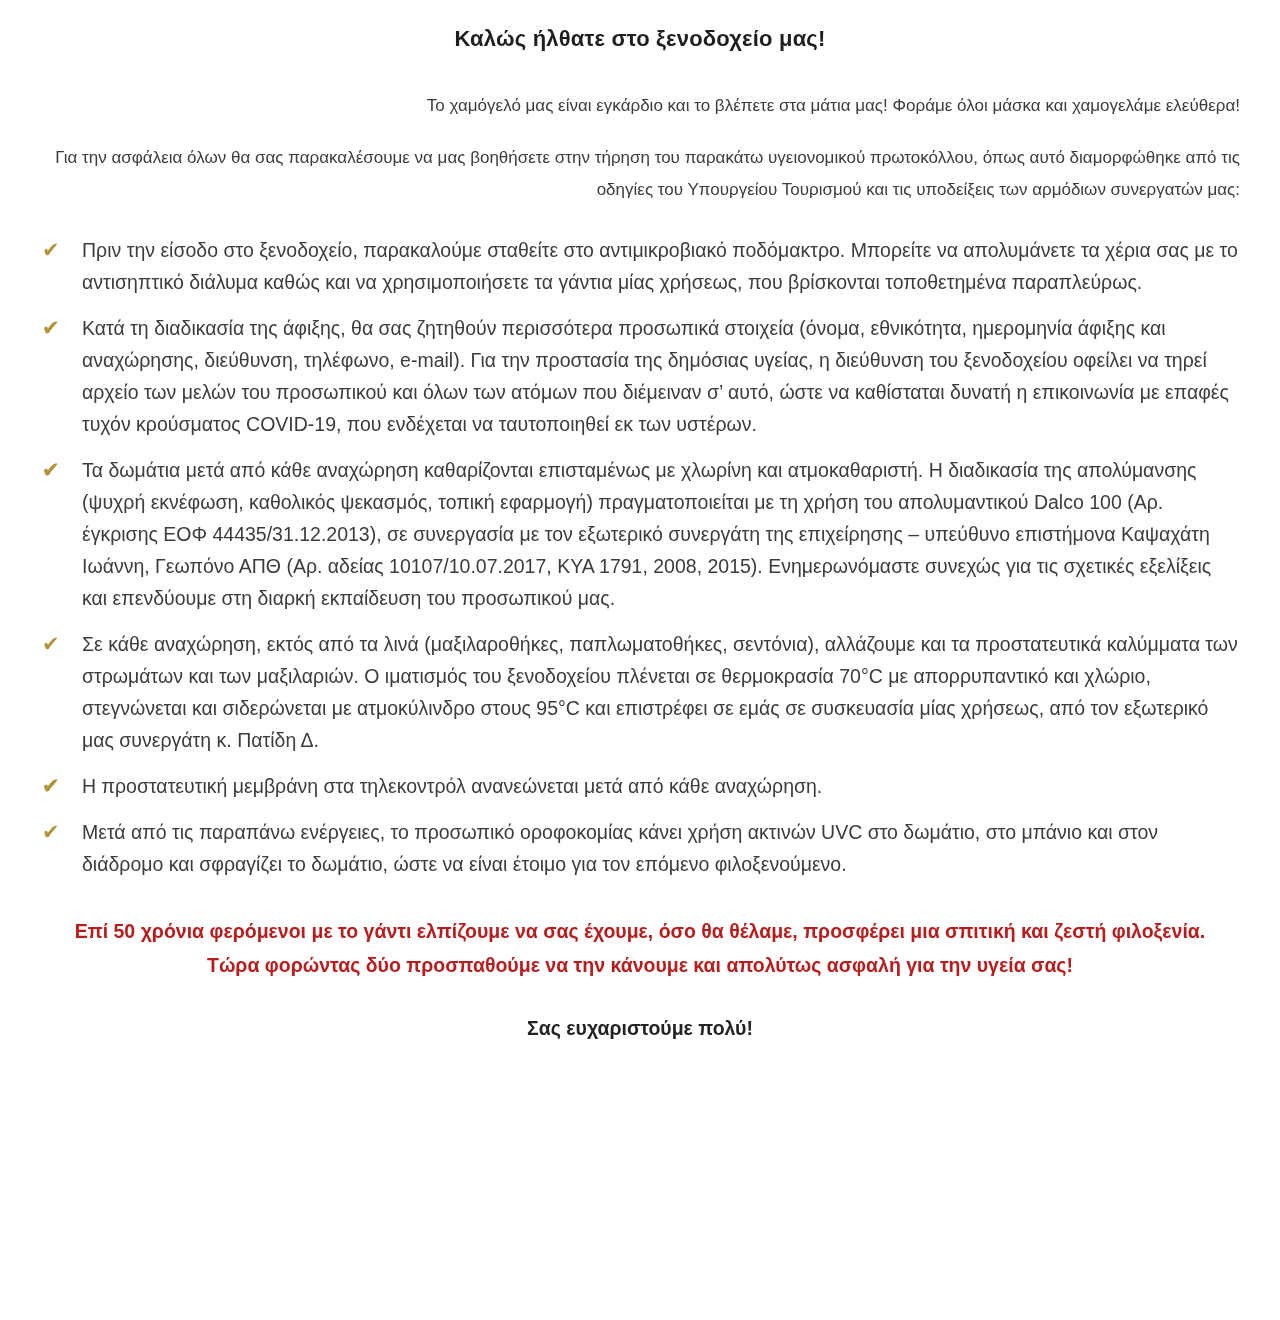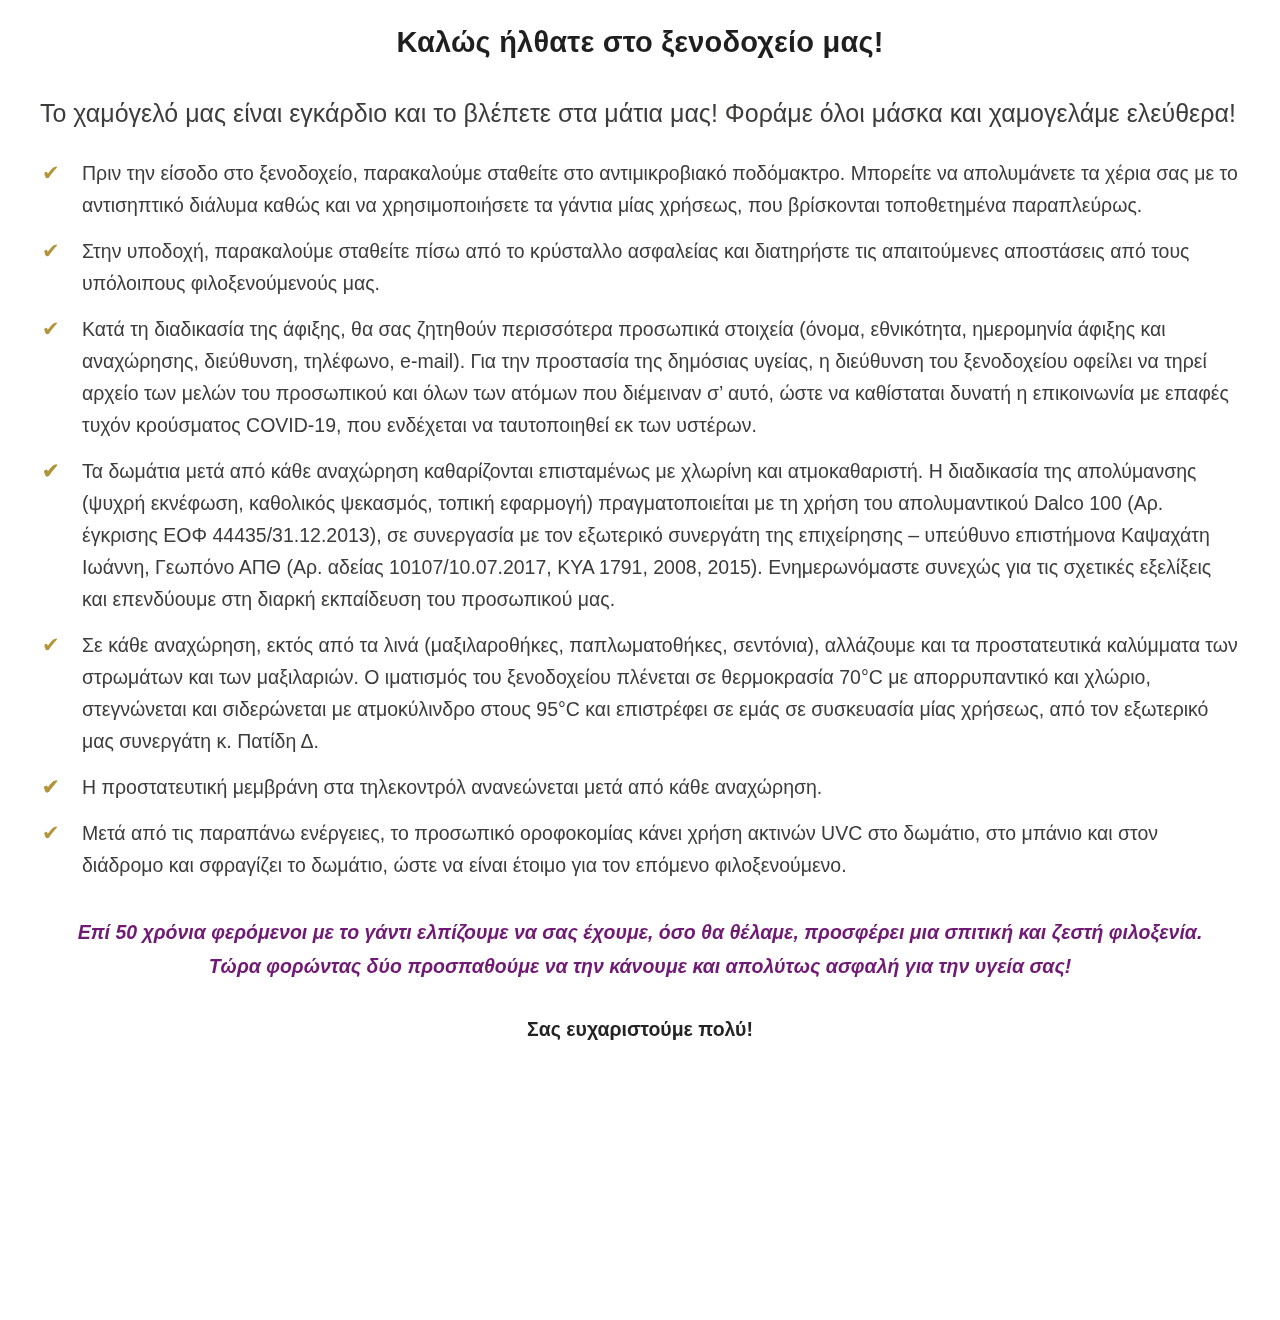--- a/index.html
+++ b/index.html
@@ -15,30 +15,31 @@
     -webkit-font-smoothing: antialiased;
   }
   .doc {
     box-sizing: border-box;
     width: 1280px;
     padding: 26px 40px 30px 40px;
   }
   h1.page-title {
     margin: 0 0 38px 0;
     text-align: center;
-    font-size: 29px;
+    font-size: 22px;
     font-weight: 700;
     color: #1f1f1f;
     letter-spacing: 0.2px;
   }
   p.intro {
     margin: 0 0 20px 0;
-    font-size: 25px;
+    font-size: 17px;
     line-height: 32px;
     color: #3c3c3b;
+    text-align: right;
   }
   ul.checklist {
     list-style: none;
     margin: 28px 0 0 0;
     padding: 0;
   }
   ul.checklist li {
     position: relative;
     padding-left: 42px;
     margin-bottom: 14px;
@@ -54,50 +55,49 @@
     line-height: 32px;
     color: #b2953b;
     font-family: "DejaVu Sans", sans-serif;
   }
   p.closing {
     margin: 34px 28px 0 28px;
     text-align: center;
     font-size: 19.5px;
     line-height: 34px;
     font-weight: 700;
-    color: #701a75;
-    font-style: italic;
+    color: #b91c1c;
   }
   p.thanks {
     margin: 30px 0 0 0;
     text-align: center;
     font-size: 19.5px;
     line-height: 32px;
     font-weight: 700;
     color: #242424;
   }
 </style>
 </head>
 <body>
 
 <div class="doc">
   <h1 class="page-title">Καλώς ήλθατε στο ξενοδοχείο μας!</h1>
 
   <p class="intro">Το χαμόγελό μας είναι εγκάρδιο και το βλέπετε στα μάτια μας! Φοράμε όλοι μάσκα και χαμογελάμε ελεύθερα!</p>
 
+  <p class="intro">Για την ασφάλεια όλων θα σας παρακαλέσουμε να μας βοηθήσετε στην τήρηση του παρακάτω υγειονομικού πρωτοκόλλου, όπως αυτό διαμορφώθηκε από τις οδηγίες του Υπουργείου Τουρισμού και τις υποδείξεις των αρμόδιων συνεργατών μας:</p>
 
   <ul class="checklist" id="checklist">
   <li>
     <span class="check">✔</span>
     <span class="item-text">Πριν την είσοδο στο ξενοδοχείο, παρακαλούμε σταθείτε στο αντιμικροβιακό ποδόμακτρο. Μπορείτε να απολυμάνετε τα χέρια σας με το αντισηπτικό διάλυμα καθώς και να χρησιμοποιήσετε τα γάντια μίας χρήσεως, που βρίσκονται τοποθετημένα παραπλεύρως.</span>
   </li>
 
   <li>
     <span class="check">✔</span>
-    <span class="item-text">Στην υποδοχή, παρακαλούμε σταθείτε πίσω από το κρύσταλλο ασφαλείας και διατηρήστε τις απαιτούμενες αποστάσεις από τους υπόλοιπους φιλοξενούμενούς μας.</span>
   </li>
 
   <li>
     <span class="check">✔</span>
     <span class="item-text">Κατά τη διαδικασία της άφιξης, θα σας ζητηθούν περισσότερα προσωπικά στοιχεία (όνομα, εθνικότητα, ημερομηνία άφιξης και αναχώρησης, διεύθυνση, τηλέφωνο, e-mail). Για την προστασία της δημόσιας υγείας, η διεύθυνση του ξενοδοχείου οφείλει να τηρεί αρχείο των μελών του προσωπικού και όλων των ατόμων που διέμειναν σ’ αυτό, ώστε να καθίσταται δυνατή η επικοινωνία με επαφές τυχόν κρούσματος COVID-19, που ενδέχεται να ταυτοποιηθεί εκ των υστέρων.</span>
   </li>
 
   <li>
     <span class="check">✔</span>
   </li>

